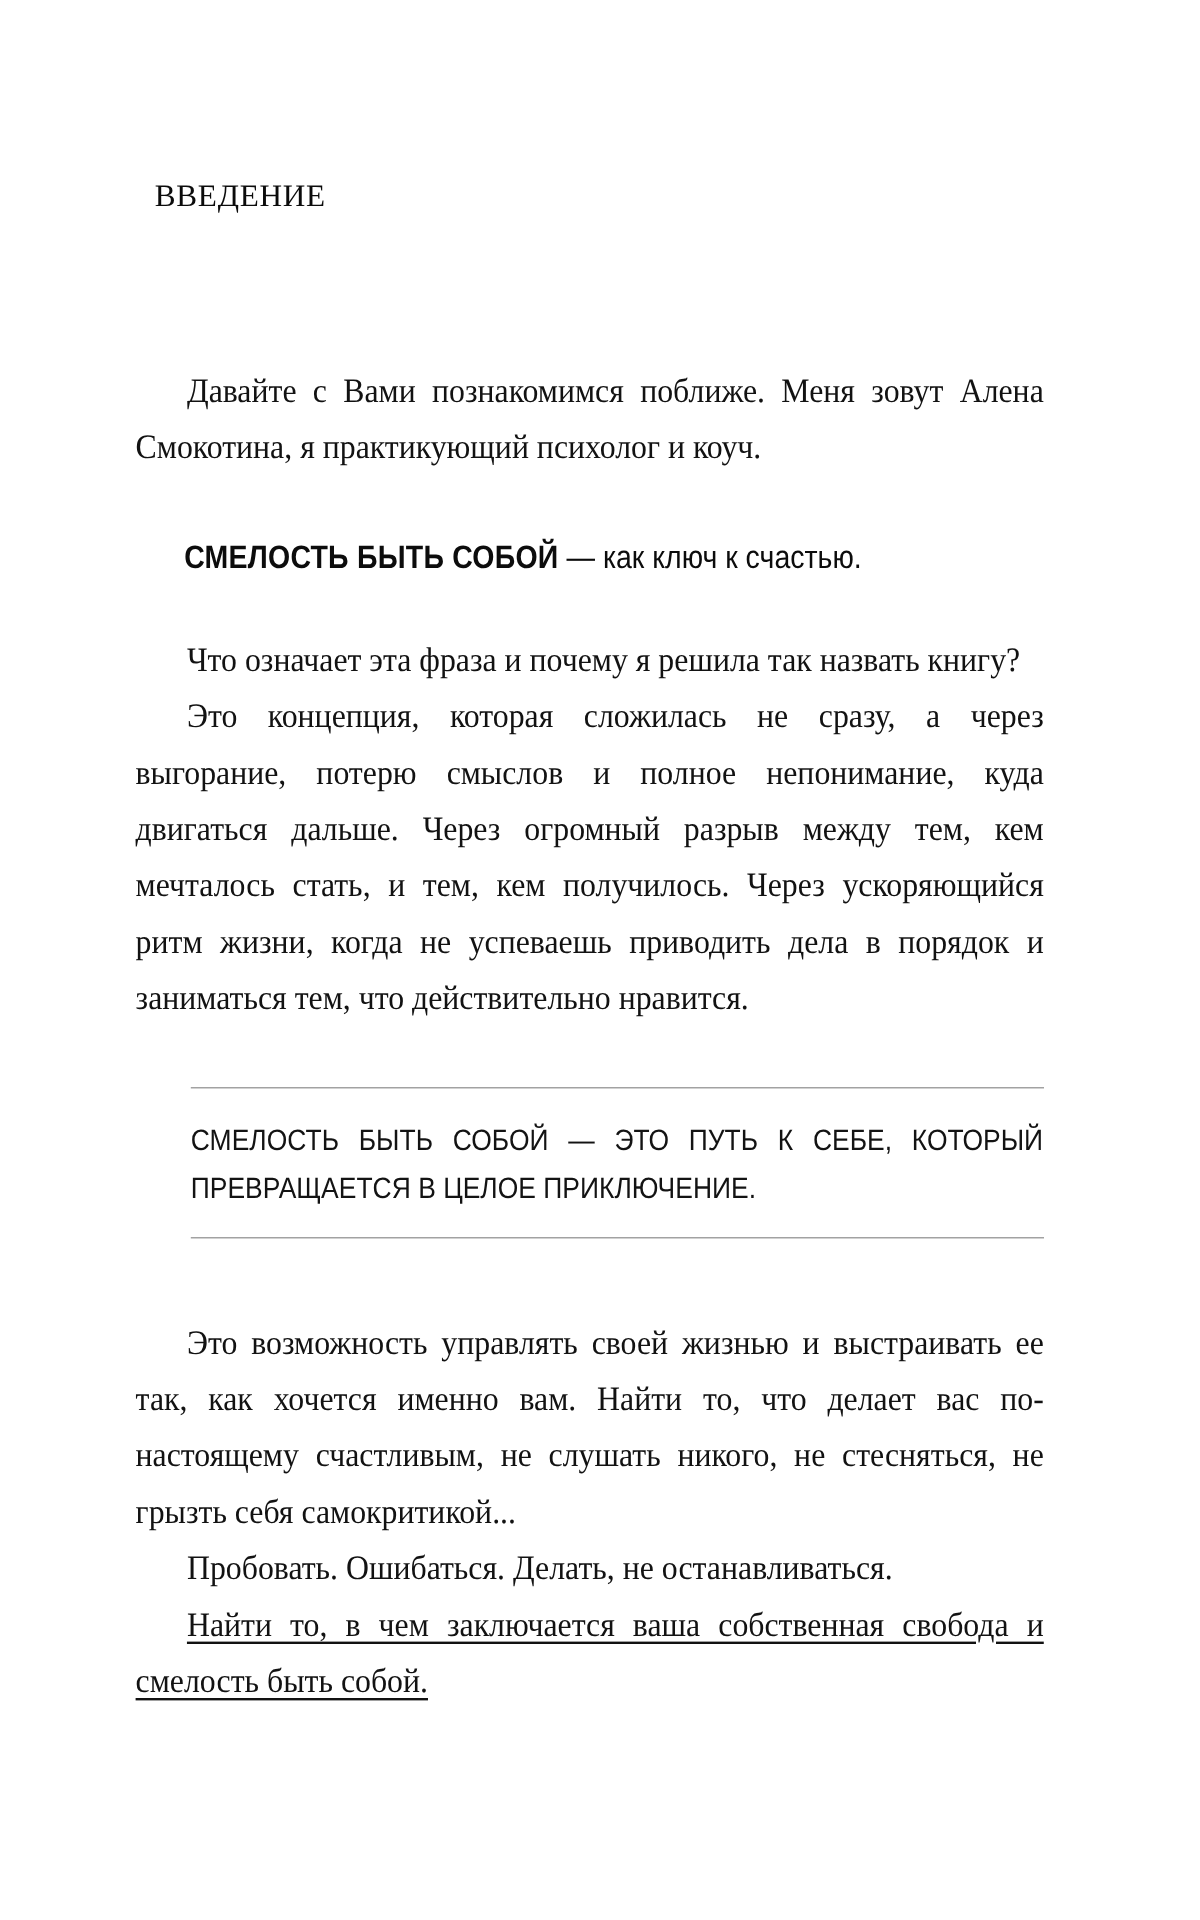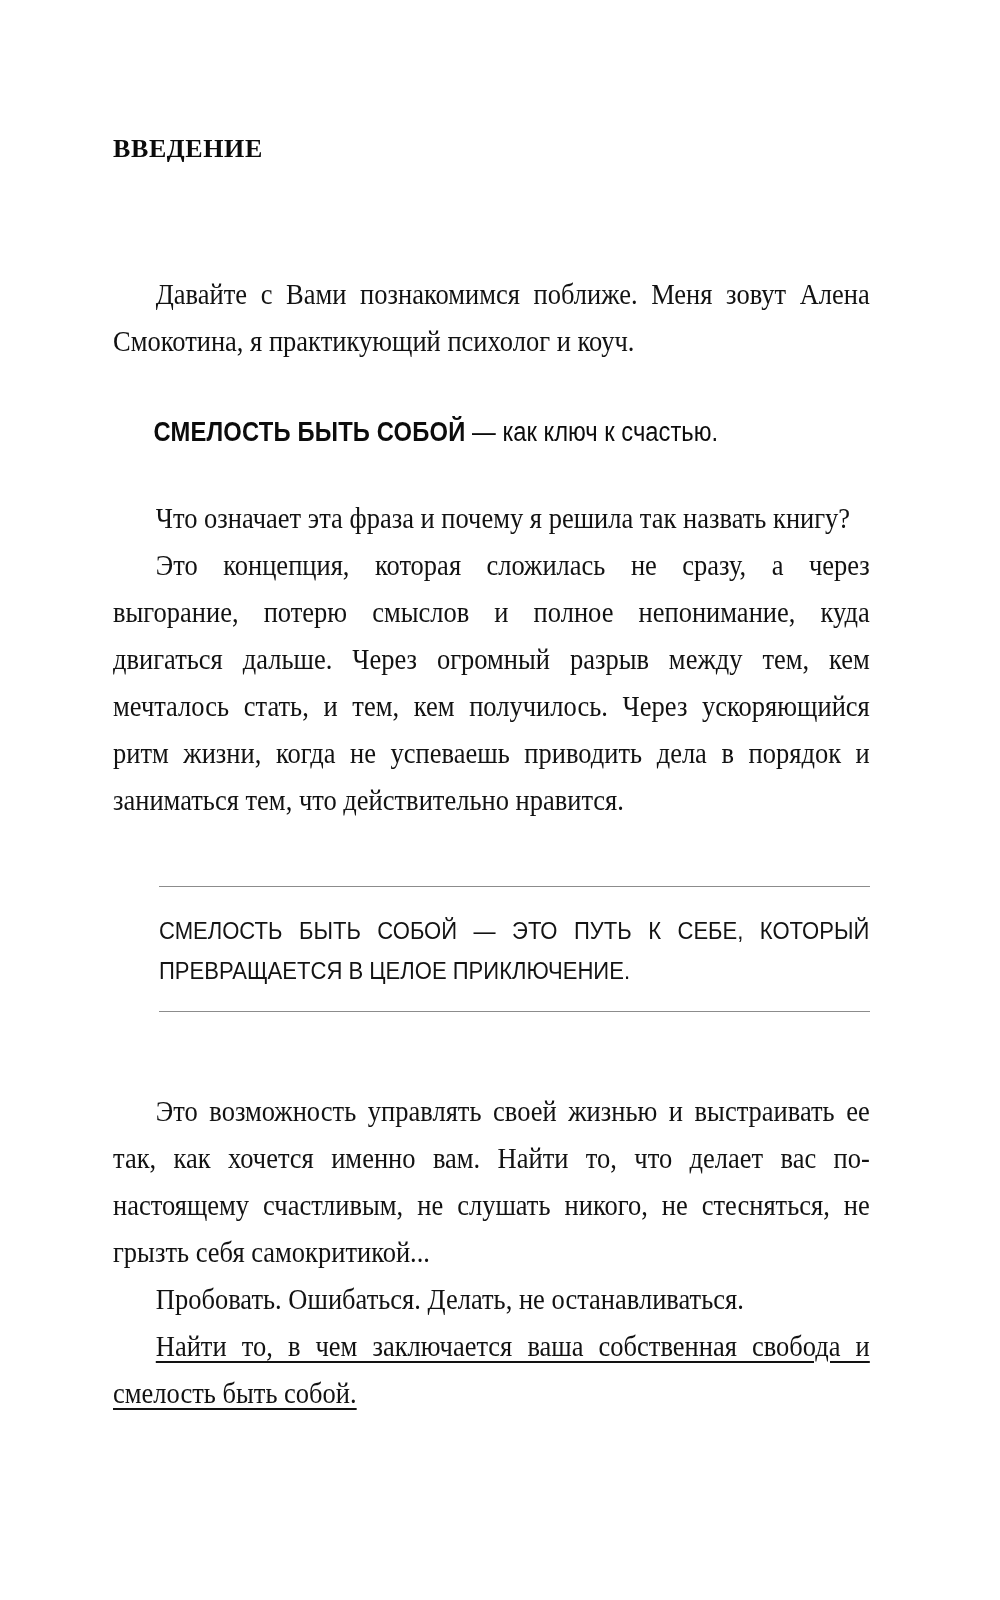--- a/index.html
+++ b/index.html
@@ -31,28 +31,28 @@
   .column {
     position: absolute;
     left: 113px;
     top: 126px;
     width: 757px;   
   }
 
   
   .chapter-title {
     font-family: "Liberation Serif", "DejaVu Serif", serif;
-    font-weight: 700;
+    font-weight: 400;
     font-size: 37px;
     line-height: 1.05;
     letter-spacing: 0.6px;
     font-variant: small-caps;
     text-transform: lowercase;
     color: #0b0b0b;
-    margin: 0;
+    margin: 16px;
     padding: 0;
   }
   
   .chapter-title::first-letter {
     font-size: 1em;
   }
 
   
   .body-text {
     font-family: "Liberation Serif", "DejaVu Serif", serif;
@@ -95,21 +95,21 @@
   .lead-line .strong {
     font-weight: 700;
     letter-spacing: 0.2px;
   }
   .lead-line .rest {
     font-weight: 400;
   }
 
   
   .pullquote {
-    margin: 16px;
+    margin: 4px;
     padding: 0;
     position: relative;
     margin-left: 46px;
     width: 711px;
   }
   .pullquote .rule {
     height: 1px;
     background: #8c8c8c;
     width: 100%;
   }

